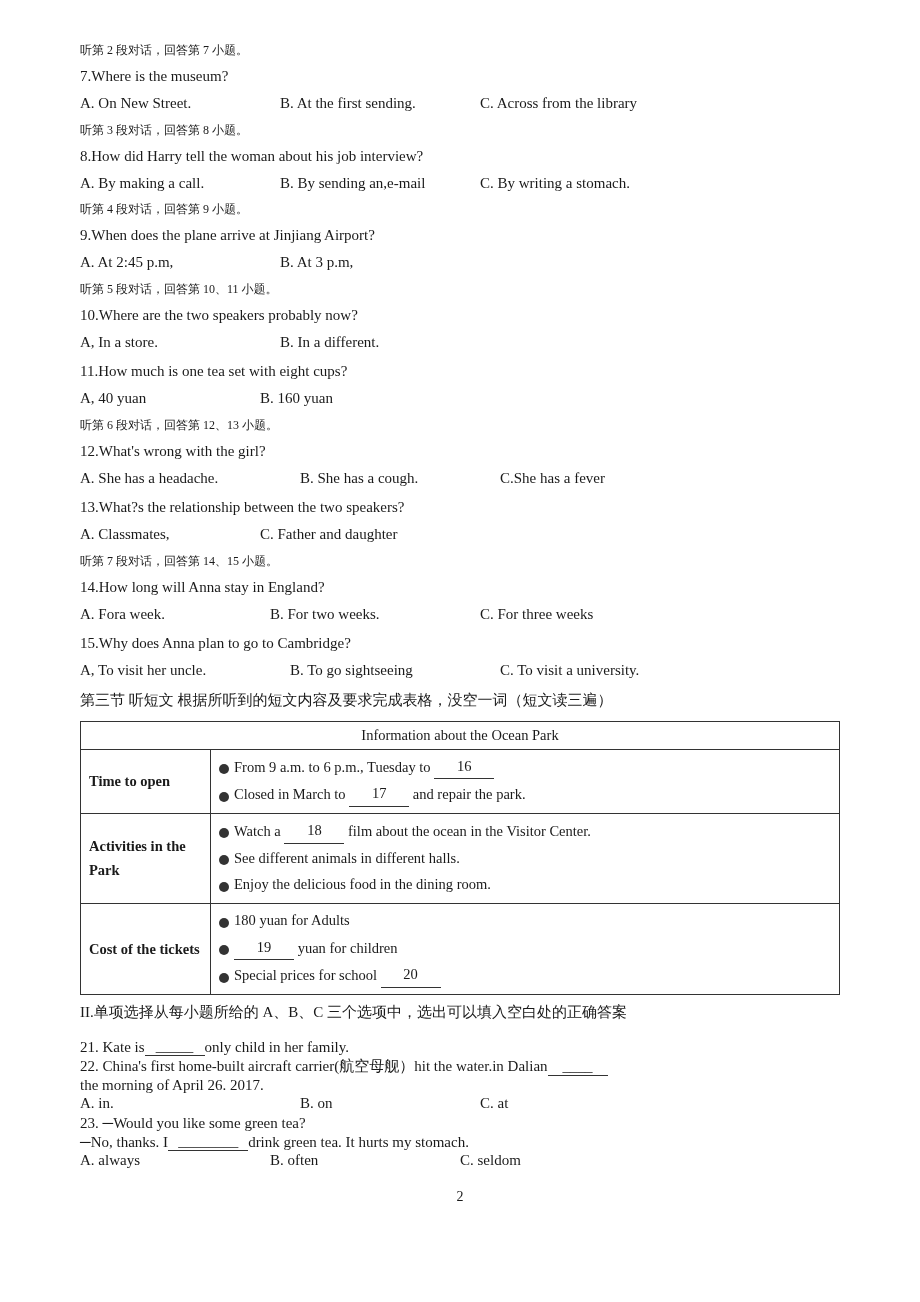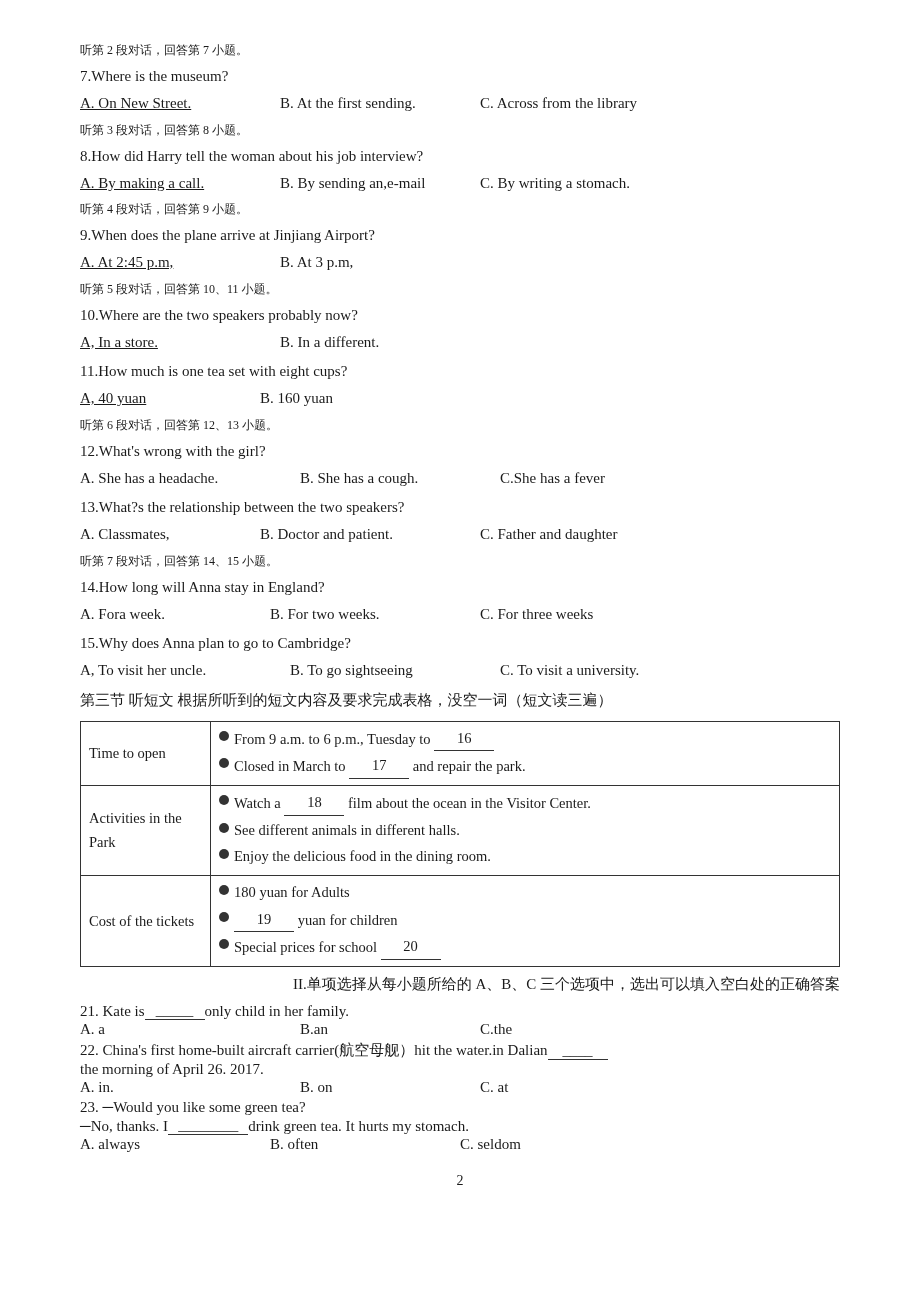--- a/index.html
+++ b/index.html
@@ -38,21 +38,20 @@
       gap: 0;
       flex-wrap: wrap;
     }
 
     .option {
       display: inline-block;
     }
 
     .option-a {
       min-width: 200px;
-      text-decoration: underline;
     }
 
     .option-b {
       min-width: 200px;
     }
 
     .option-c {
       min-width: 200px;
     }
 
@@ -73,40 +72,40 @@
     }
 
     table td {
       border: 1px solid #333;
       padding: 4px 8px;
       vertical-align: top;
       line-height: 1.7;
     }
 
     .table-label {
-      font-weight: normal;
+      font-weight: bold;
       width: 130px;
       vertical-align: middle;
       margin-left: 37px;
     }
 
     .bullet {
       display: inline-block;
       width: 10px;
       height: 10px;
       background: #333;
       border-radius: 50%;
       margin-right: 5px;
       vertical-align: middle;
       flex-shrink: 0;
     }
 
     .bullet-row {
       display: flex;
-      align-items: flex-start;
+      align-items: center;
       margin-bottom: 2px;
     }
 
     .bullet-row .bullet {
       margin-top: 5px;
     }
 
     .blank {
       display: inline-block;
       min-width: 60px;
@@ -176,21 +175,20 @@
   <div class="section-header">听第 6 段对话，回答第 12、13 小题。</div>
   <div class="question-line">12.What's wrong with the girl?</div>
   <div class="options-line">
     <span class="option" style="min-width:220px">A. She has a headache.</span>
     <span class="option" style="min-width:200px">B. She has a cough.</span>
     <span class="option">C.She has a fever</span>
   </div>
   <div class="question-line">13.What?s the relationship between the two speakers?</div>
   <div class="options-line">
     <span class="option" style="min-width:180px">A. Classmates,</span>
-    <span class="option" style="min-width:220px">B. Doctor and patient.</span>
     <span class="option">C. Father and daughter</span>
   </div>
 </div>
 
 <div class="content-block">
   <div class="section-header">听第 7 段对话，回答第 14、15 小题。</div>
   <div class="question-line">14.How long will Anna stay in England?</div>
   <div class="options-line">
     <span class="option" style="min-width:190px">A. Fora week.</span>
     <span class="option" style="min-width:210px">B. For two weeks.</span>
@@ -200,20 +198,21 @@
   <div class="options-line">
     <span class="option" style="min-width:210px">A, To visit her uncle.</span>
     <span class="option" style="min-width:210px">B. To go sightseeing</span>
     <span class="option">C. To visit a university.</span>
   </div>
 </div>
 
 <div class="content-block">第三节  听短文  根据所听到的短文内容及要求完成表格，没空一词（短文读三遍）</div>
 
 <table>
+  <caption>Information about the Ocean Park</caption>
   <tbody>
     <tr>
       <td class="table-label">Time to open</td>
       <td>
         <div class="bullet-row">
           <span class="bullet"></span>
           <span>
             <span>From 9 a.m. to 6 p.m., Tuesday to</span>
             <span class="blank">16</span>
           </span>
@@ -269,29 +268,24 @@
             <span>Special prices for school</span>
             <span class="blank">20</span>
           </span>
         </div>
       </td>
     </tr>
   </tbody>
 </table>
 
 <div class="section-ii">
-  <div style="margin-bottom:8px;text-align:right;">II.单项选择从每小题所给的 A、B、C 三个选项中，选出可以填入空白处的正确答案</div>
+  <div style="margin-bottom:16px;">II.单项选择从每小题所给的 A、B、C 三个选项中，选出可以填入空白处的正确答案</div>
 
   <div class="question-line">
     <span>21. Kate is</span><span class="blank">_____</span><span>only child in her family.</span>
-  </div>
-  <div class="options-line">
-    <span class="option" style="min-width:220px">A. a</span>
-    <span class="option" style="min-width:180px">B.an</span>
-    <span class="option">C.the</span>
   </div>
 
   <div class="question-line">
     <span>22. China's first home-built aircraft carrier(航空母舰）hit the water.in Dalian</span><span class="blank">____</span>
   </div>
   <div class="question-line">the morning of April 26. 2017.</div>
   <div class="options-line">
     <span class="option" style="min-width:220px">A. in.</span>
     <span class="option" style="min-width:180px">B. on</span>
     <span class="option">C. at</span>

